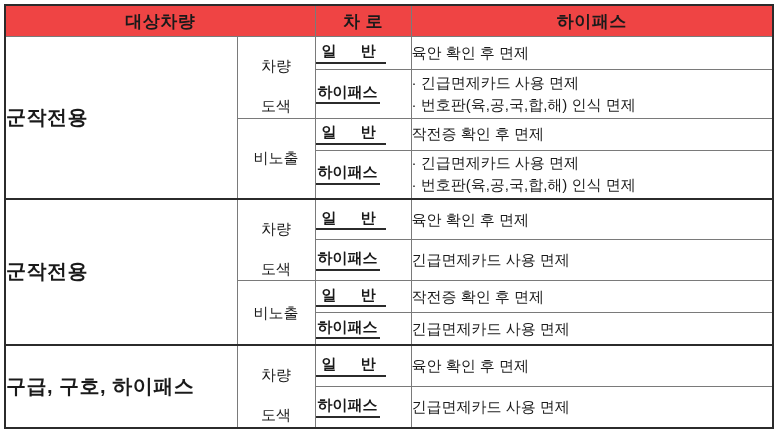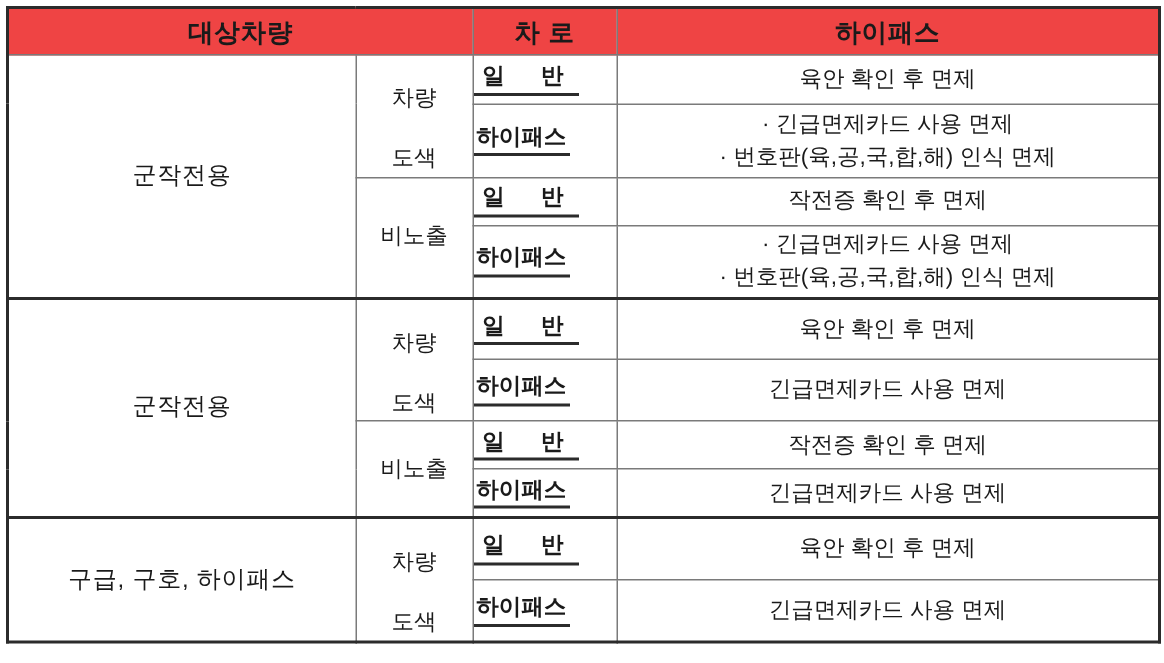--- a/index.html
+++ b/index.html
@@ -40,23 +40,22 @@
     font-size: 17px;
     text-align: center;
     height: 30px;
     letter-spacing: 0.5px;
   }
   .col-vehicle { width: 232px; }
   .col-paint   { width: 78px; }
   .col-lane    { width: 96px; }
   .col-method  { width: 362px; }
   .cell-vehicle {
-    text-align: center;
-    font-weight: normal;
-    font-size: 16px;
+    font-weight: bold;
+    font-size: 20px;
     letter-spacing: 0.5px;
   }
   .cell-paint {
     text-align: center;
     font-size: 15px;
     line-height: 1.55;
   }
   .cell-paint .line { display: block; margin-top: 17px; }
   .lane-label {
     display: inline-block;
@@ -67,21 +66,21 @@
     line-height: 1.25;
   }
   .lane-normal { letter-spacing: 10px; padding-right: 0; text-indent: 4px;}
   .cell-lane { height: 31px; }
   .cell-method {
     text-align: left;
     font-size: 15px;
     padding: 3px 0 3px 8px;
     line-height: 1.45;
   }
-  .cell-method .mline { display: block; white-space: nowrap; text-align: center; }
+  .cell-method .mline { display: block; white-space: nowrap; }
   .group-sep-top { border-top: 2px solid #2b2b2b !important; }
   .sub-sep-top { border-top: 1px solid #7a7a7a !important; }
   .h31 { height: 31px; }
   .h47 { height: 47px; }
 </style>
 </head>
 <body>
 
 <div class="table-wrap">
   <table class="exempt-table">

